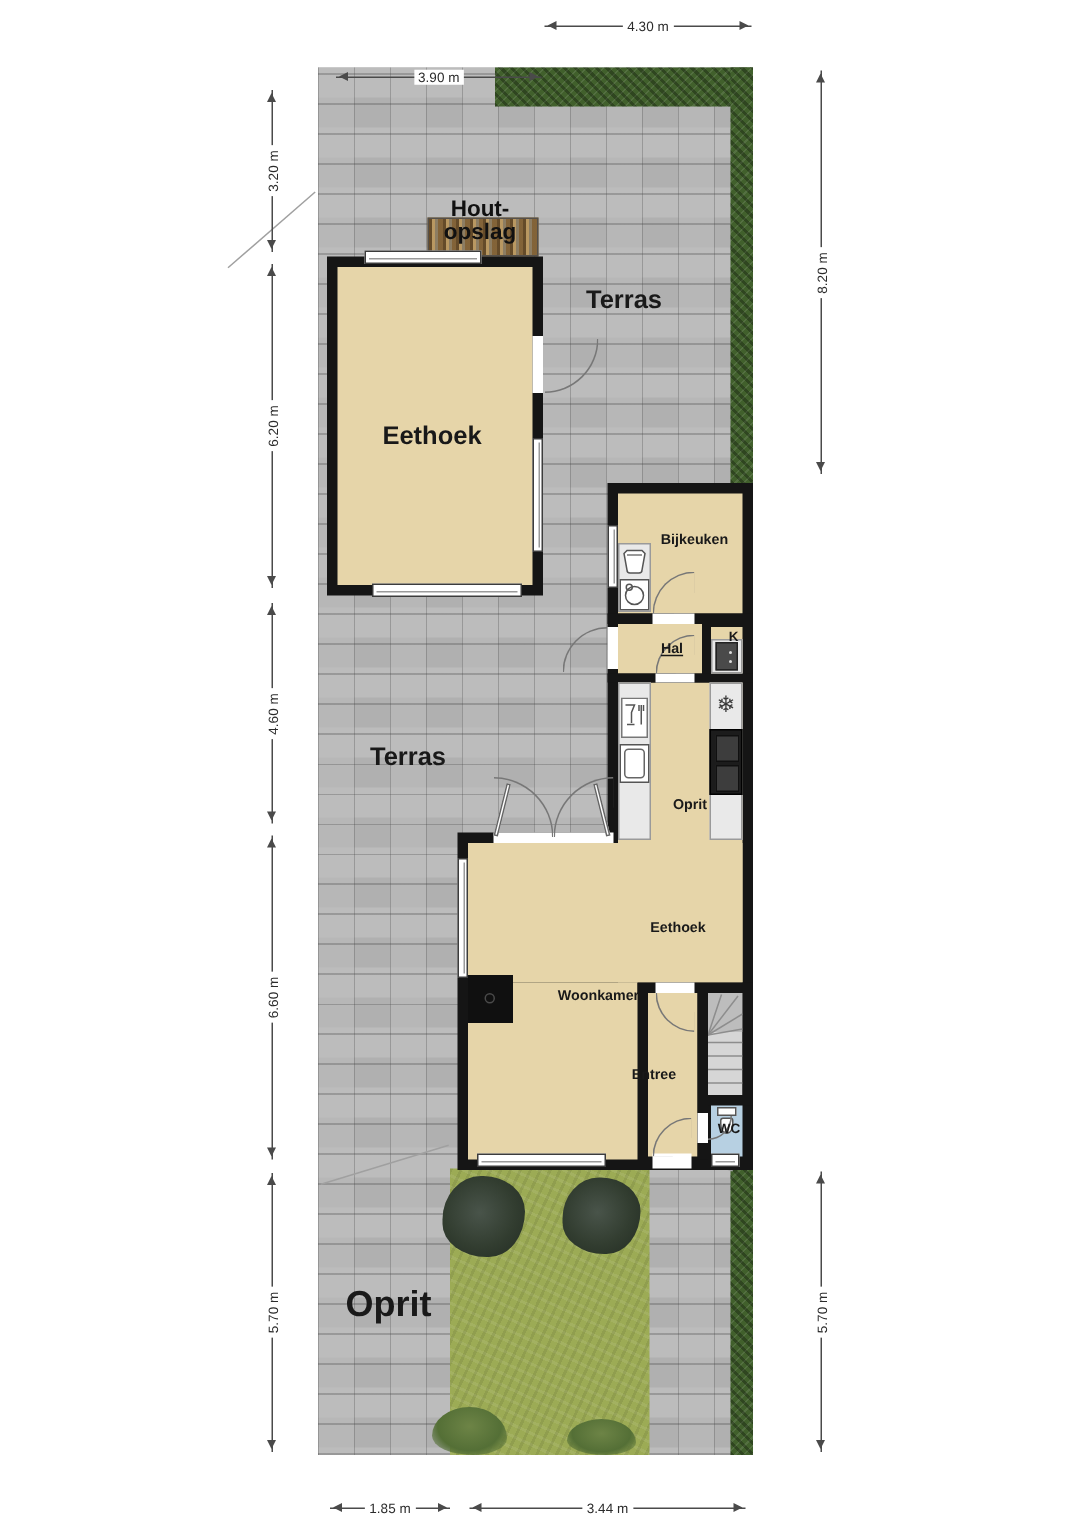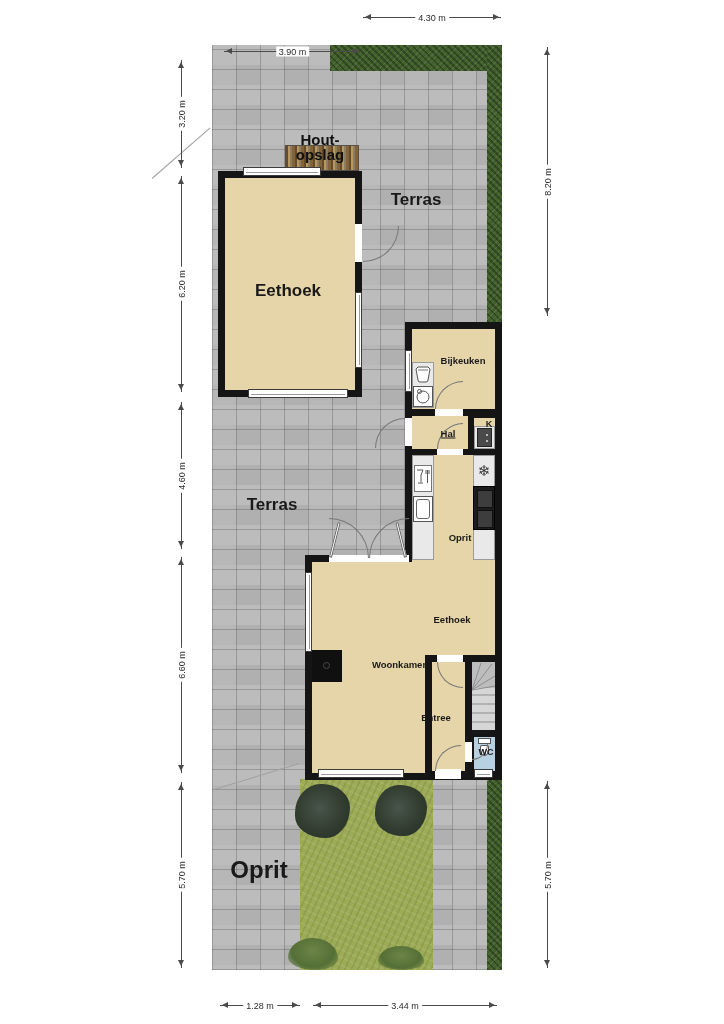--- a/index.html
+++ b/index.html
@@ -243,19 +243,19 @@
   </div>
 
   <div class="abs dim-v" style="left:547px;top:47px;height:269px;">
     <span class="dim-label">8.20 m</span>
   </div>
   <div class="abs dim-v" style="left:547px;top:781px;height:187px;">
     <span class="dim-label">5.70 m</span>
   </div>
 
   <div class="abs dim-h" style="left:220px;top:1005px;width:80px;">
-    <span class="dim-label">1.28 m</span>
+    <span class="dim-label">1.85 m</span>
   </div>
   <div class="abs dim-h" style="left:313px;top:1005px;width:184px;">
     <span class="dim-label">3.44 m</span>
   </div>
 
 </div>
 
 </body></html>

